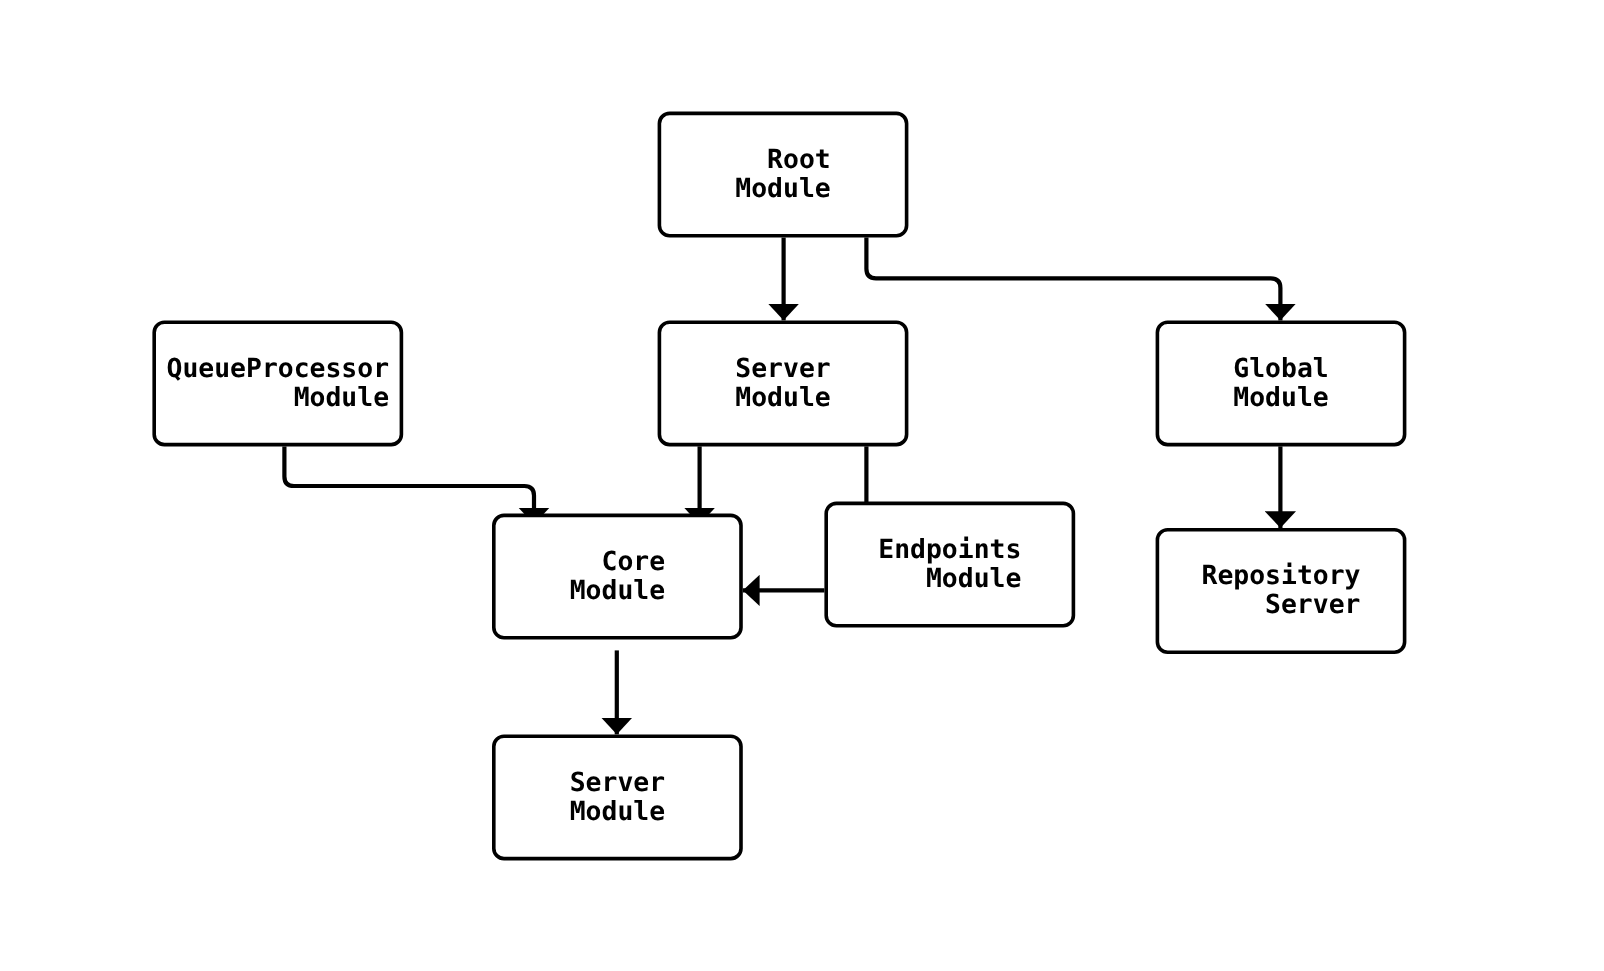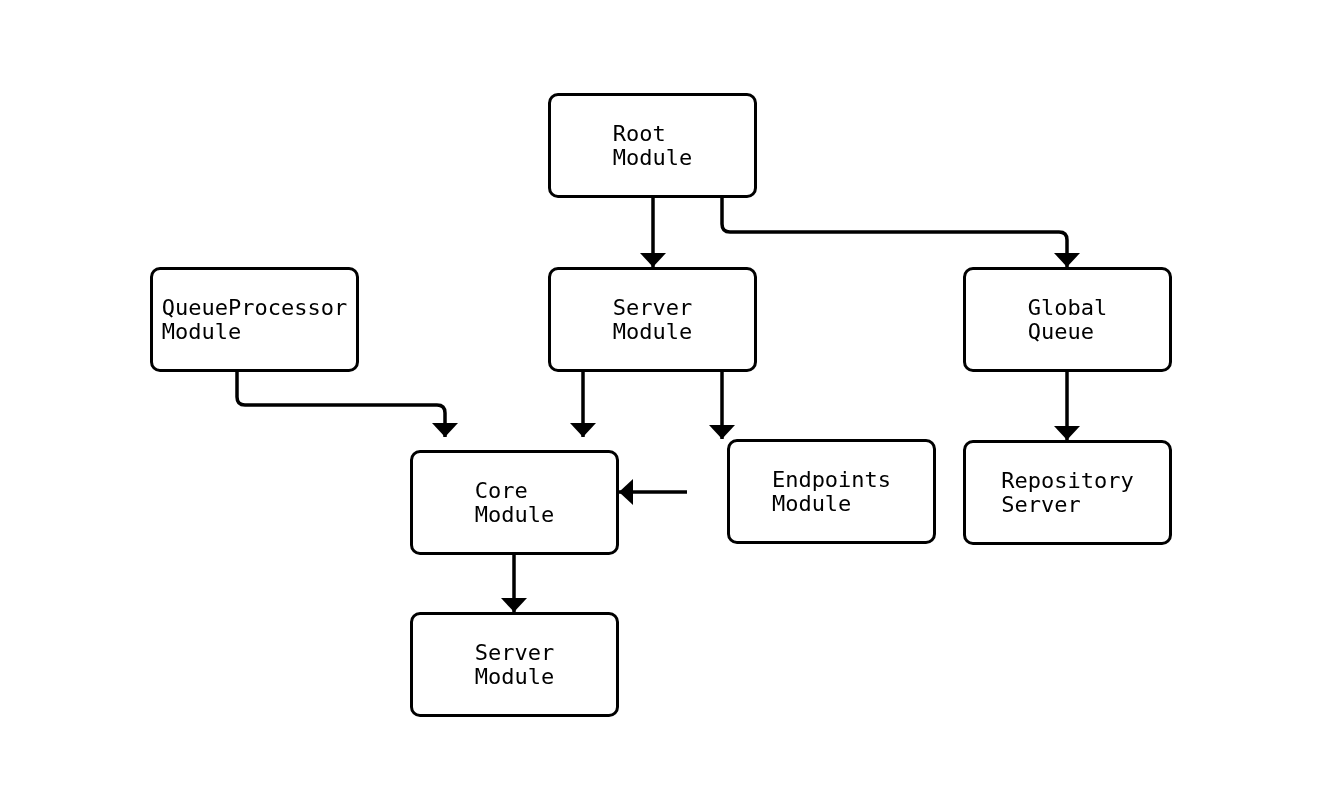--- a/index.html
+++ b/index.html
@@ -37,25 +37,25 @@
     width: 209px;
     height: 105px;
     background: var(--node-fill, #ffffff);
     border: 3.5px solid var(--stroke, #000000);
     border-radius: 10px;
     display: flex;
     align-items: center;
     justify-content: center;
   }
   .node-label {
-    font-weight: 400;
+    font-weight: 700;
     font-size: 22px;
     line-height: 24px;
     color: var(--text, #000000);
-    text-align: left;
+    text-align: right;
     white-space: pre-line;
   }
 </style>
 </head>
 <body>
 
 <div class="canvas">
 
   <svg class="edges-layer" width="1337" height="809" viewBox="0 0 1337 809" xmlns="http://www.w3.org/2000/svg">
     <defs>
@@ -79,34 +79,34 @@
 Module</span>
   </div>
 
   <div class="node" style="left:548px; top:267px;">
     <span class="node-label">Server
 Module</span>
   </div>
 
   <div class="node" style="left:963px; top:267px;">
     <span class="node-label">Global
-Queue</span>
+Module</span>
   </div>
 
-  <div class="node" style="left:150px; top:267px;">
+  <div class="node" style="left:127px; top:267px;">
     <span class="node-label">QueueProcessor
 Module</span>
   </div>
 
-  <div class="node" style="left:410px; top:450px;">
+  <div class="node" style="left:410px; top:428px;">
     <span class="node-label">Core
 Module</span>
   </div>
 
-  <div class="node" style="left:687px; top:439px;margin-left:40px;">
+  <div class="node" style="left:687px; top:418px;">
     <span class="node-label">Endpoints
 Module</span>
   </div>
 
   <div class="node" style="left:963px; top:440px;">
     <span class="node-label">Repository
 Server</span>
   </div>
 
   <div class="node" style="left:410px; top:612px;">

